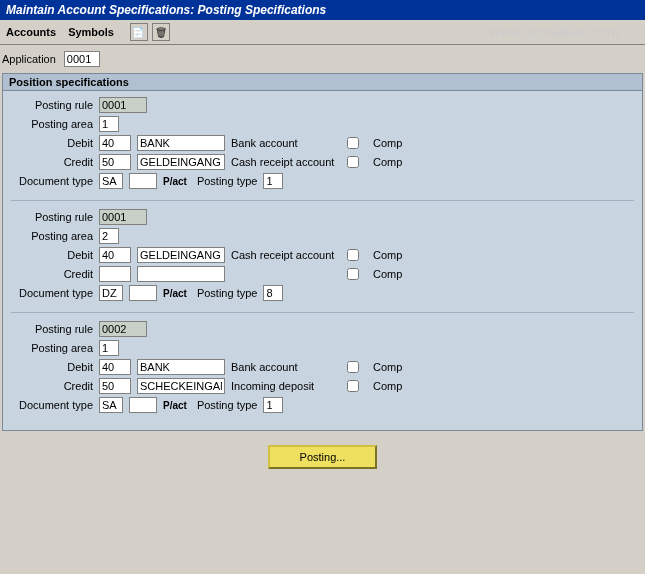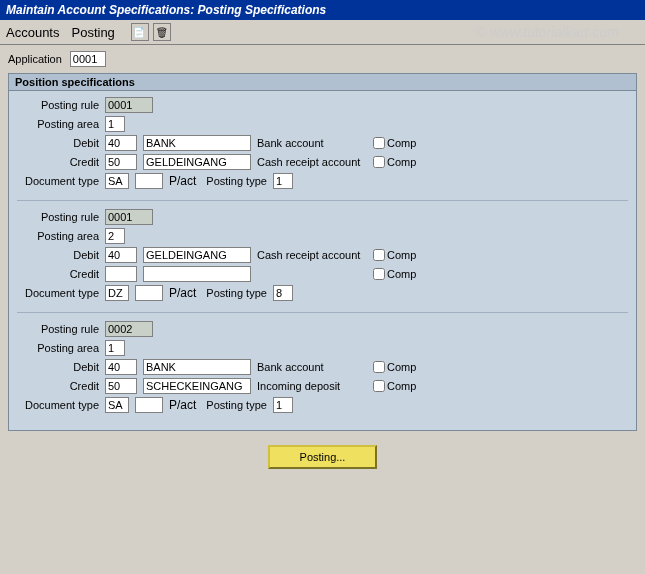--- a/index.html
+++ b/index.html
@@ -21,23 +21,24 @@
     }
     .menu-bar {
       background: #d4d0c8;
       padding: 3px 6px;
       display: flex;
       align-items: center;
       gap: 12px;
       border-bottom: 1px solid #808080;
     }
     .menu-item {
-      font-size: 13px;
+      font-size: 11px;
       cursor: pointer;
       color: #000;
+      font-weight: bold;
     }
     .toolbar-icons {
       display: flex;
       gap: 4px;
       margin-left: 4px;
     }
     .toolbar-icon {
       width: 18px;
       height: 18px;
       background: #d4d0c8;
@@ -49,21 +50,21 @@
       font-size: 10px;
     }
     .watermark {
       color: #cccccc;
       font-size: 14px;
       margin-left: auto;
       margin-right: 20px;
       font-style: italic;
     }
     .main-content {
-      padding: 6px 8px;
+      padding: 6px 2px;
       background: #d4d0c8;
     }
     .app-row {
       display: flex;
       align-items: center;
       gap: 8px;
       margin-bottom: 6px;
     }
     .app-label {
       font-size: 11px;
@@ -114,46 +115,47 @@
       font-size: 11px;
       text-align: right;
     }
     .field-input {
       height: 16px;
       border: 1px solid #808080;
       background: white;
       font-size: 11px;
       padding: 1px 2px;
     }
-    .input-medium { width: 108px; }
+    .input-medium { width: 88px; }
     .input-rule { width: 48px; }
     .input-area { width: 20px; }
     .input-num { width: 32px; }
     .input-doctype { width: 24px; }
     .input-pact { width: 28px; }
     .input-posttype { width: 20px; }
     .account-label {
       font-size: 11px;
       margin-left: 0;
       width: 110px;
     }
     .checkbox-item {
       display: flex;
       align-items: center;
-      gap: 2px;
+      gap: 14px;
     }
     .checkbox-item input[type=checkbox] {
       width: 12px;
       height: 12px;
     }
     .comp-label {
       font-size: 11px;
     }
     .pact-label {
-      font-size: 12px;
+      font-size: 10px;
+      font-weight: bold;
     }
     .posting-type-label {
       font-size: 11px;
       margin-left: 4px;
     }
     .bottom-bar {
       display: flex;
       justify-content: center;
       padding: 8px;
       background: #d4d0c8;
@@ -172,21 +174,21 @@
   </style>
 </head>
 <body>
 
 <div class="title-bar">
   <span>Maintain Account Specifications: Posting Specifications</span>
 </div>
 
 <div class="menu-bar">
   <span class="menu-item">Accounts</span>
-  <span class="menu-item">Posting</span>
+  <span class="menu-item">Symbols</span>
   <div class="toolbar-icons">
     <div class="toolbar-icon" title="New">📄</div>
     <div class="toolbar-icon" title="Delete">🗑</div>
   </div>
   <span class="watermark">© www.tutorialkart.com</span>
 </div>
 
 <div class="main-content">
 
   <div class="app-row">

